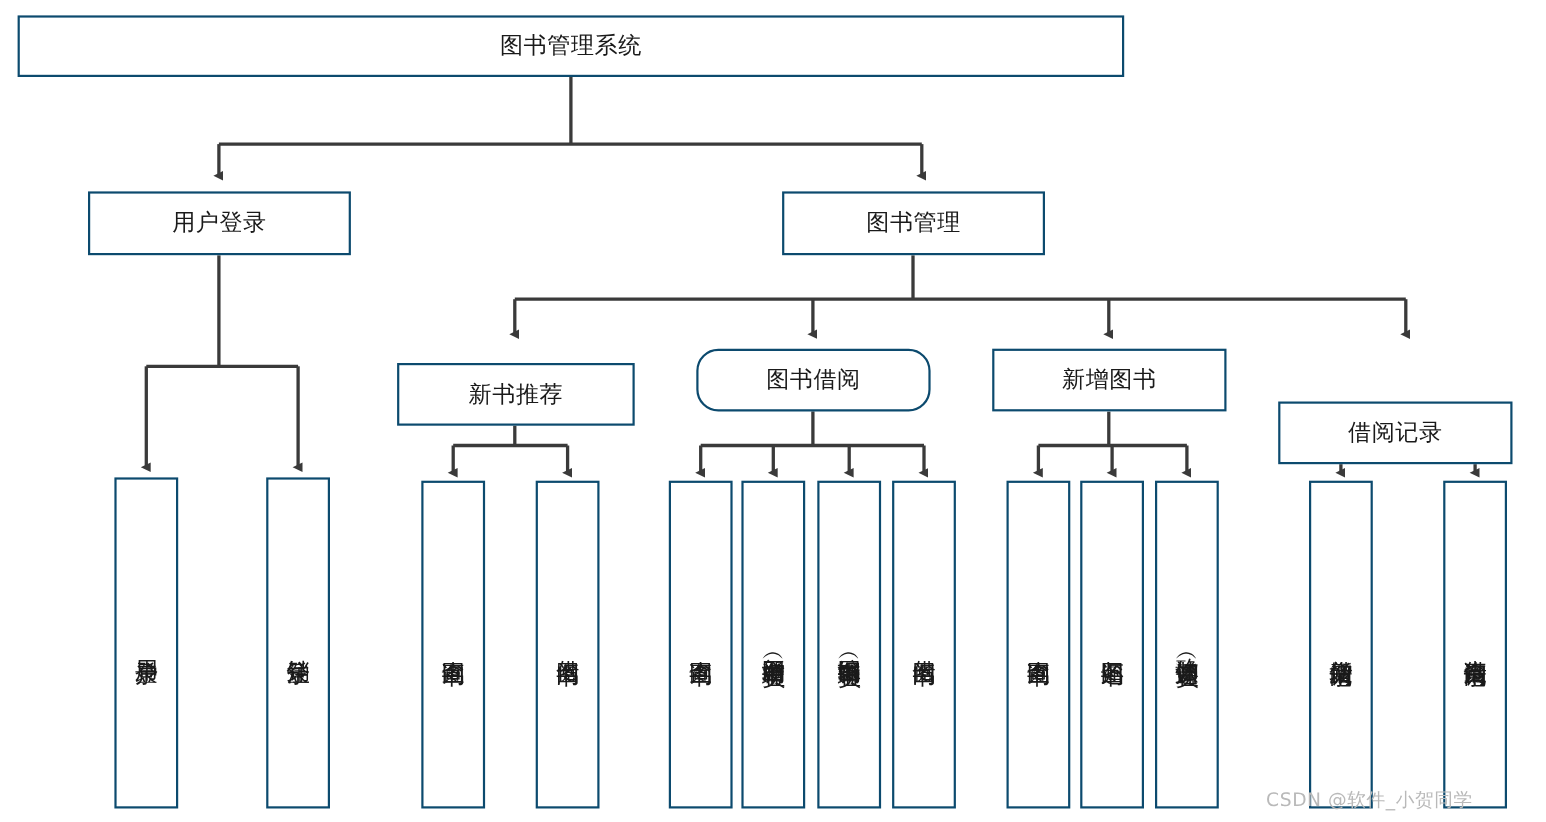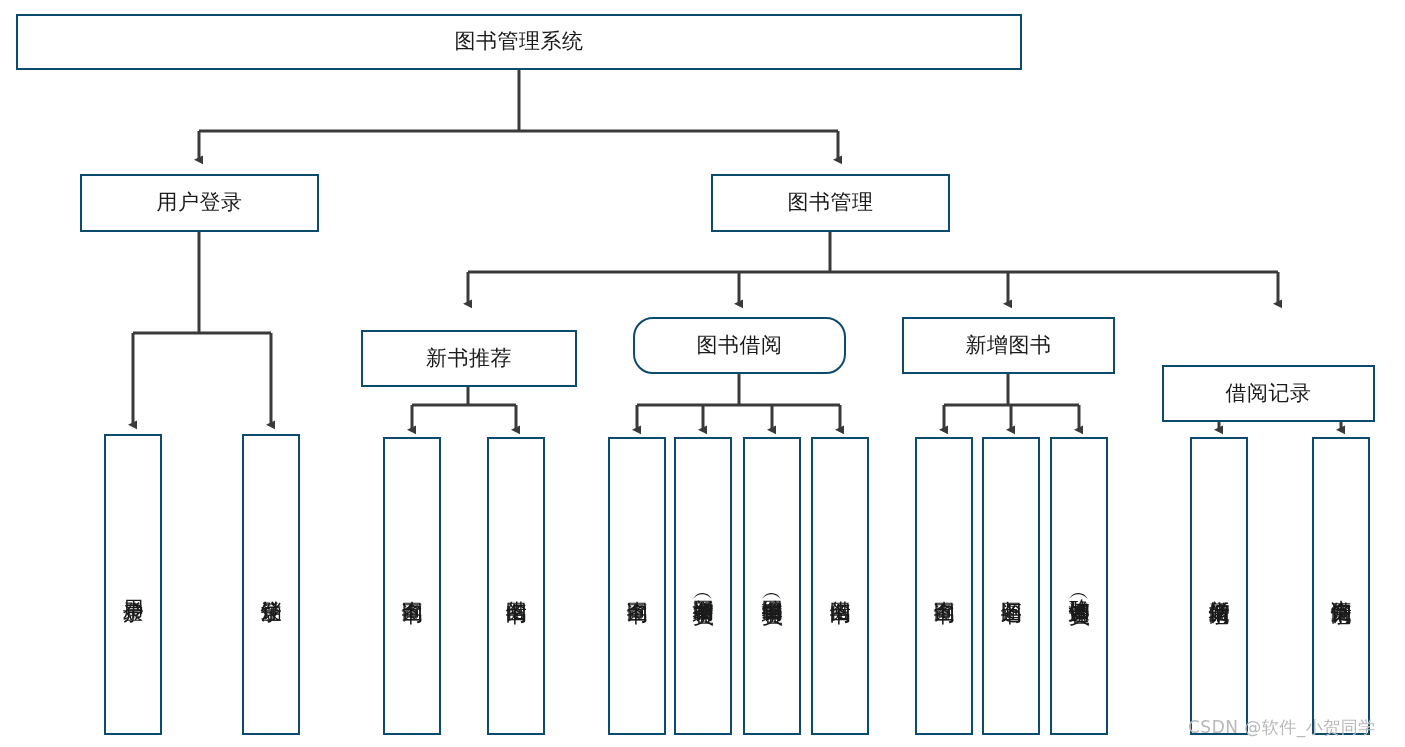--- a/index.html
+++ b/index.html
@@ -193,15 +193,15 @@
   </div>
 
   <div class="node v" style="left:1190px; top:437px; width:58px; height:298px;">
     <span class="vtxt">新增借阅记录</span>
   </div>
 
   <div class="node v" style="left:1312px; top:437px; width:58px; height:298px;">
     <span class="vtxt">查询借阅记录</span>
   </div>
 
-  <div id="watermark" style="left:1188px; top:716px;">CSDN @软件_小贺同学</div>
+  <div id="watermark" style="left:1151px; top:716px;">CSDN @软件_小贺同学</div>
 
 </div>
 
 </body></html>

